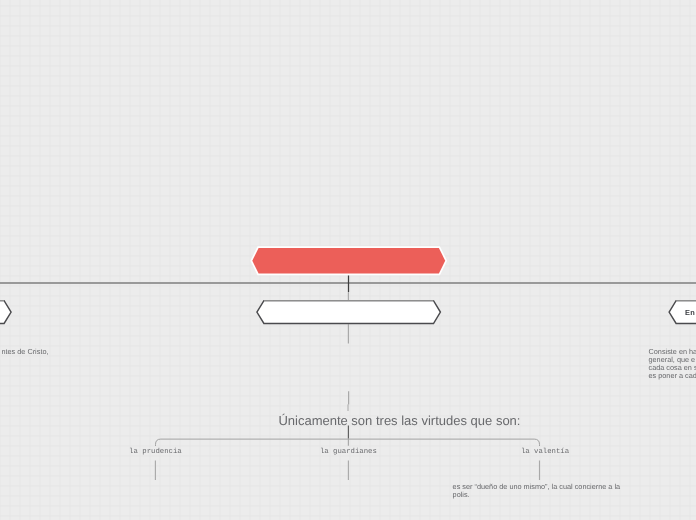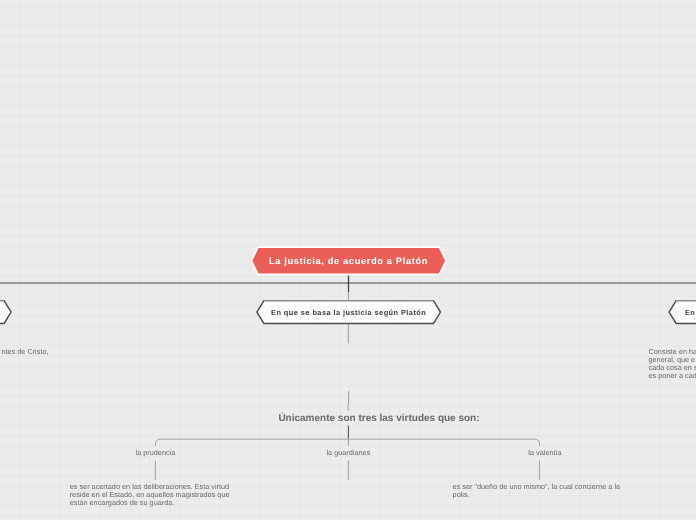--- a/index.html
+++ b/index.html
@@ -13,22 +13,22 @@
       linear-gradient(to bottom, #e5e5e5 1px, transparent 1px);
     background-size:10px 10px;
     background-position:21.5px 17.4px;}
   .hline{position:absolute;left:0;width:696px;height:1.6px;background:#999999;}
   svg.layer{position:absolute;left:0;top:0;width:696px;height:520px;overflow:visible;}
   .nodelabel{position:absolute;transform:translateZ(0);display:flex;align-items:center;justify-content:center;
     text-align:center;white-space:nowrap;}
   .root-label{color:#ffffff;font-weight:700;font-size:9.3px;letter-spacing:.63px;}
   .branch-label{color:#3a3d42;font-weight:700;font-size:7.4px;letter-spacing:.44px;}
   .para{position:absolute;transform:translateZ(0);color:#68696c;font-size:7.3px;line-height:7.9px;}
-  .virtue{position:absolute;color:#68696c;font-size:7.3px;white-space:nowrap;text-align:center;transform:translateX(-50%) translateZ(0);}
-  .sub{position:absolute;transform:translateZ(0);color:#68696c;font-size:10px;white-space:nowrap;font-weight:bold;}
+  .virtue{position:absolute;color:#68696c;font-size:7.3px;white-space:nowrap;text-align:center;transform:translateX(-50%) translateZ(0);font-family:Liberation Mono, monospace;}
+  .sub{position:absolute;transform:translateZ(0);color:#68696c;font-size:13px;white-space:nowrap;}
 </style>
 </head>
 <body>
 
 <div id="canvas">
   <div class="grid"></div>
   <div class="hline" style="top:282.2px"></div>
 
   <svg class="layer" viewBox="0 0 696 520">
 
@@ -62,34 +62,31 @@
       <path d="M11.1,312.05 L4.1,300.6 L-165.5,300.6 L-172.4,312.05 L-165.5,323.5 L4.1,323.5 Z" fill="#ffffff" stroke="#4a4a4d" stroke-width="1.45" stroke-linejoin="miter"></path>
       <path d="M4.1,300.6 L-165.5,300.6" fill="none" stroke="#8e8e8e" stroke-width="1.45"></path>
     </g>
 
     <g>
       <path d="M669.1,312.05 L676.1,300.6 L845.5,300.6 L852.4,312.05 L845.5,323.5 L676.1,323.5 Z" fill="#ffffff" stroke="#4a4a4d" stroke-width="1.45" stroke-linejoin="miter"></path>
       <path d="M676.1,300.6 L845.5,300.6" fill="none" stroke="#8e8e8e" stroke-width="1.45"></path>
     </g>
   </svg>
 
-  <div class="nodelabel root-label" style="left:251px;top:247.6px;width:195px;height:26px">La justicia, de acuerdo a Platón</div>
 
-  <div class="nodelabel branch-label" style="left:256.4px;top:300px;width:184.5px;height:24px">En que se basa la justicia según Platón</div>
 
   <div class="nodelabel branch-label" style="left:669px;top:300px;width:50px;height:24px;justify-content:flex-start;padding-left:16px">En</div>
 
 
   <div class="sub" style="left:278.4px;top:413.3px">Únicamente son tres las virtudes que son:</div>
 
   <div class="virtue" style="left:155.4px;top:447.5px">la prudencia</div>
   <div class="virtue" style="left:348.4px;top:447.5px">la guardianes</div>
   <div class="virtue" style="left:545px;top:447.5px">la valentía</div>
 
-  <div class="para" style="left:69.7px;top:482.7px;width:164px">es ser acertado en las deliberaciones. Esta virtud reside en el Estado, en aquellos magistrados que están encargados de su guarda.</div>
   <div class="para" style="left:452.6px;top:482.7px;width:171px">es ser “dueño de uno mismo”, la cual concierne a la polis.</div>
 
   <div class="para" style="left:-100px;top:348.3px;width:148.5px;text-align:right;white-space:nowrap">ntes de Cristo,</div>
 
   <div class="para" style="left:648.5px;top:348.3px;width:160px;white-space:pre">Consiste en ha
 general, que e
 cada cosa en s
 es poner a cad</div>
 </div>
 

